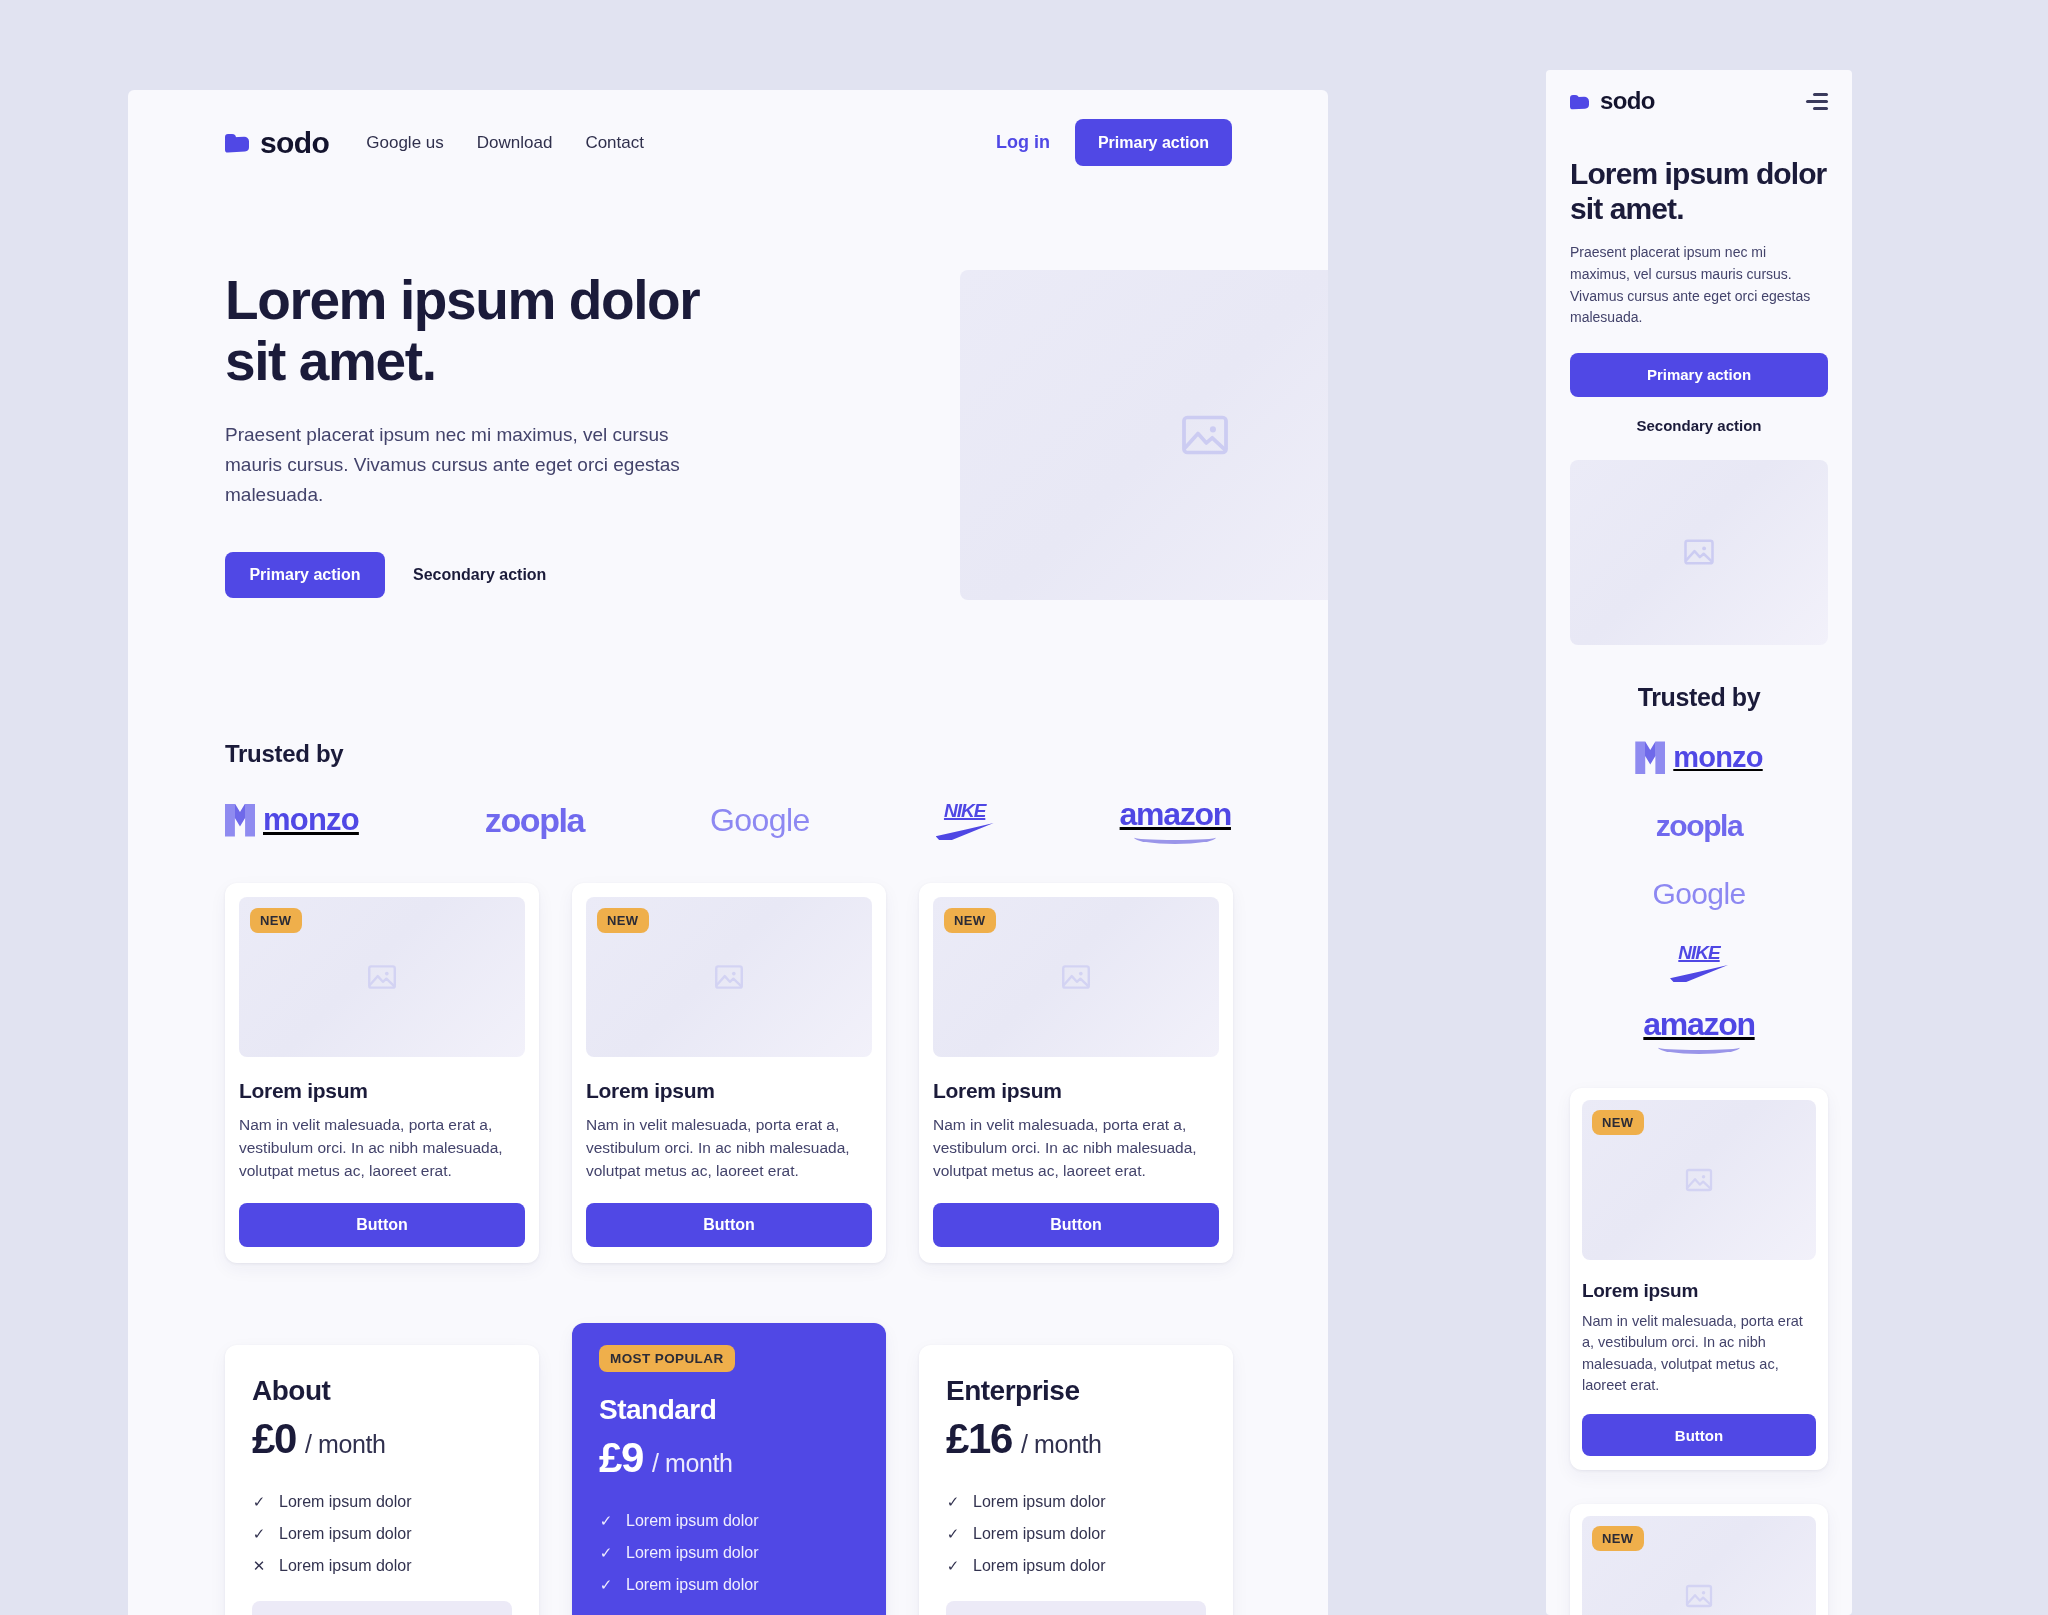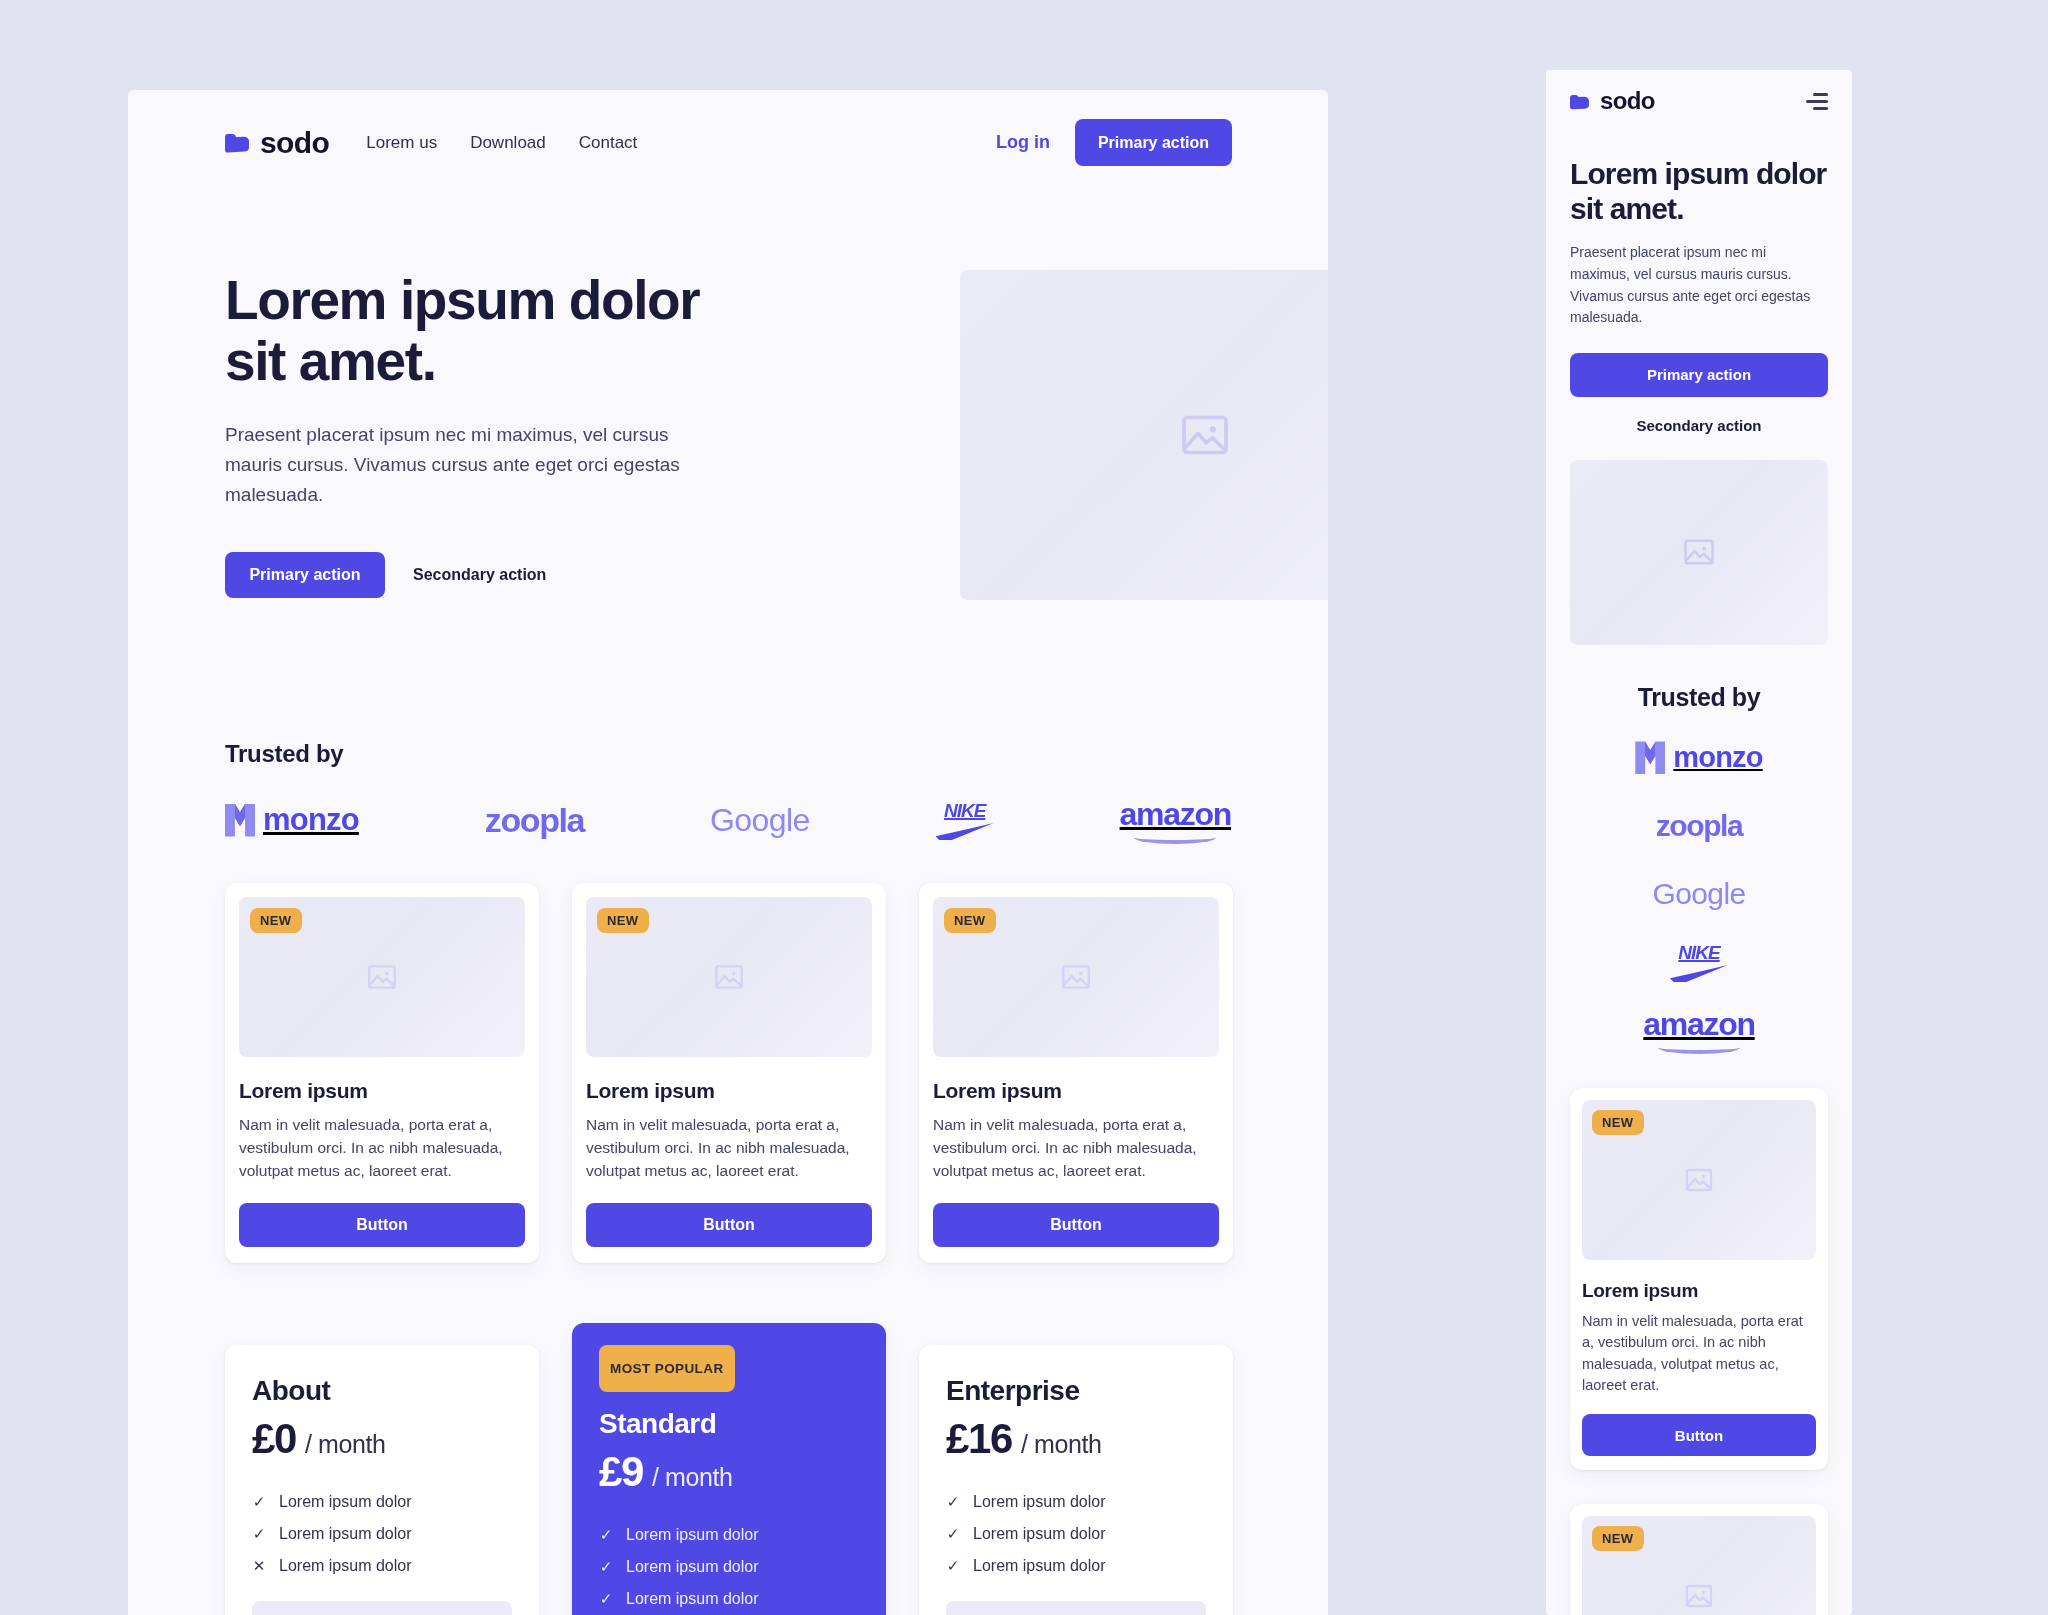--- a/index.html
+++ b/index.html
@@ -204,21 +204,21 @@
     border-radius: 12px;
     padding: 30px 27px 26px;
     box-shadow: 0 1px 3px rgba(40,40,90,.07), 0 6px 18px rgba(40,40,90,.05);
   }
   .plan.featured {
     background: #5048e5;
     padding-top: 22px;
     margin-top: -22px;
     padding-bottom: 34px;
   }
-  .plan-badge { margin-bottom: 16px; font-size: 13.5px; padding: 16px 11px; }
+  .plan-badge { margin-bottom: 22px; font-size: 13.5px; padding: 6px 11px; }
   .plan-name { font-size: 28px; font-weight: bold; color: #1b1b3a; letter-spacing: -0.5px; }
   .plan-price { margin-top: 8px; display: flex; align-items: baseline; gap: 9px; }
   .plan-amount { font-size: 42px; font-weight: bold; color: #1b1b3a; letter-spacing: -1.4px; }
   .plan-period { font-size: 25px; color: #31314f; letter-spacing: -0.4px; }
   .plan.featured .plan-name,
   .plan.featured .plan-amount { color: #ffffff; }
   .plan.featured .plan-period { color: #eceafd; }
   .plan-features { margin-top: 30px; display: flex; flex-direction: column; gap: 14px; }
   .feat { display: flex; align-items: center; gap: 13px; font-size: 16px; color: #32324f; }
   .feat .mark { width: 14px; text-align: center; font-size: 15px; color: #32324f; flex: none; }
@@ -292,21 +292,21 @@
 
     <div class="nav">
       <div class="nav-brand">
         <span class="logo-mark">
           <span class="flap"></span>
             <span class="body-sh"></span>
         </span>
         <span class="wordmark">sodo</span>
       </div>
       <div class="nav-links">
-        <a class="nav-link">Lorem us</a>
+        <a class="nav-link">Google us</a>
         <a class="nav-link">Download</a>
         <a class="nav-link">Contact</a>
       </div>
       <div class="nav-right">
         <a class="nav-login">Log in</a>
         <button class="btn-primary nav-cta">Primary action</button>
       </div>
     </div>
 
     <div class="hero">

